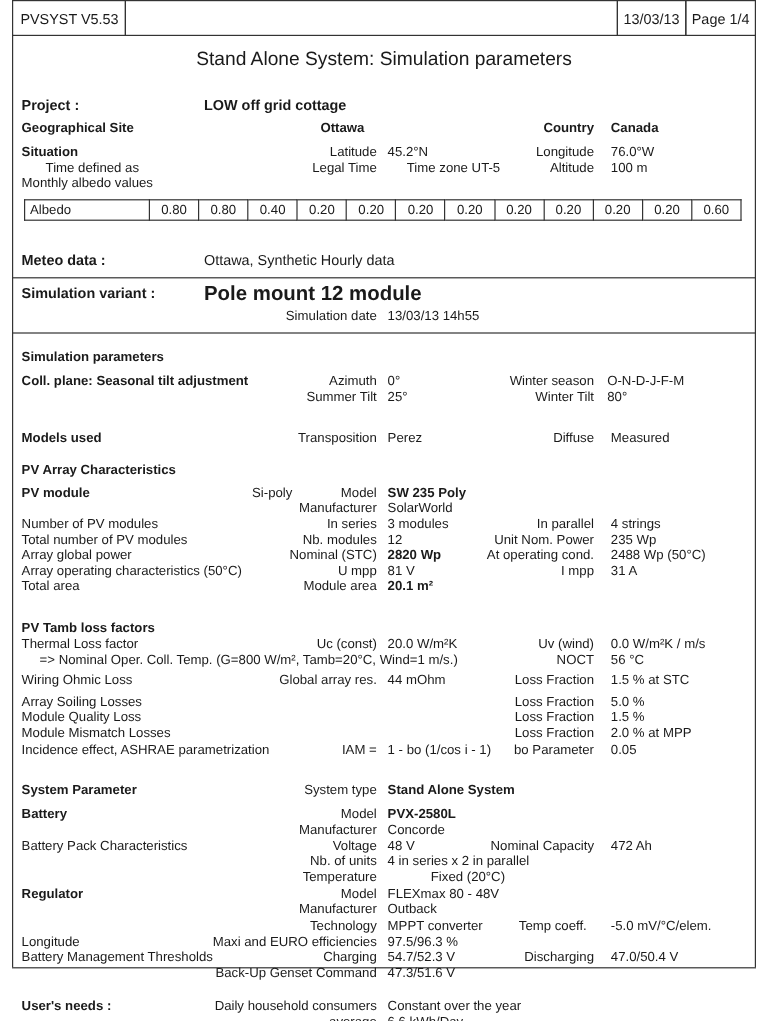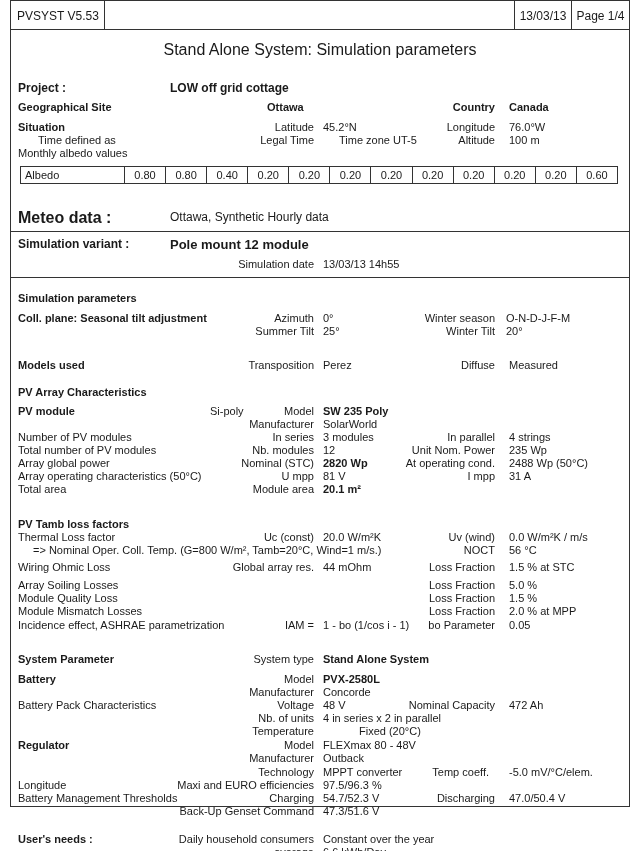--- a/index.html
+++ b/index.html
@@ -62,38 +62,38 @@
     <td>0.20</td>
     <td>0.20</td>
     <td>0.20</td>
     <td>0.20</td>
     <td>0.20</td>
     <td>0.60</td>
   </tr>
 </tbody>
   </table>
 
-<div class="abs b" style="left:18px;top:211px;font-size:16px;">Meteo data  :</div>
+<div class="abs b" style="left:18px;top:211px;font-size:12px;">Meteo data  :</div>
 <div class="abs" style="left:170px;top:211px;font-size:12px;">Ottawa, Synthetic Hourly data</div>
 
 <div class="abs b" style="left:18px;top:238px;font-size:12px;">Simulation variant  :</div>
-<div class="abs b" style="left:170px;top:238px;font-size:13px;">Pole mount 12 module</div>
+<div class="abs b" style="left:170px;top:238px;font-size:17px;">Pole mount 12 module</div>
 <div class="abs r" style="right:326px;top:258px;">Simulation date</div>
 <div class="abs" style="left:323px;top:258px;">13/03/13 14h55</div>
 
 <div class="abs b" style="left:18px;top:292px;">Simulation parameters</div>
 <div class="abs b" style="left:18px;top:312px;">Coll. plane:  Seasonal tilt adjustment</div>
 <div class="abs r" style="right:326px;top:312px;">Azimuth</div>
 <div class="abs" style="left:323px;top:312px;">0°</div>
 <div class="abs r" style="right:145px;top:312px;">Winter season</div>
 <div class="abs" style="left:506px;top:312px;">O-N-D-J-F-M</div>
 <div class="abs r" style="right:326px;top:325px;">Summer Tilt</div>
 <div class="abs" style="left:323px;top:325px;">25°</div>
 <div class="abs r" style="right:145px;top:325px;">Winter Tilt</div>
-<div class="abs" style="left:506px;top:325px;">20°</div>
+<div class="abs" style="left:506px;top:325px;">80°</div>
 <div class="abs b" style="left:18px;top:359px;">Models used</div>
 <div class="abs r" style="right:326px;top:359px;">Transposition</div>
 <div class="abs" style="left:323px;top:359px;">Perez</div>
 <div class="abs r" style="right:145px;top:359px;">Diffuse</div>
 <div class="abs" style="left:509px;top:359px;">Measured</div>
 
 <div class="abs b" style="left:18px;top:386px;">PV Array Characteristics</div>
 <div class="abs b" style="left:18px;top:405px;">PV module</div>
 <div class="abs" style="left:210px;top:405px;">Si-poly</div>
 <div class="abs r" style="right:326px;top:405px;">Model</div>

